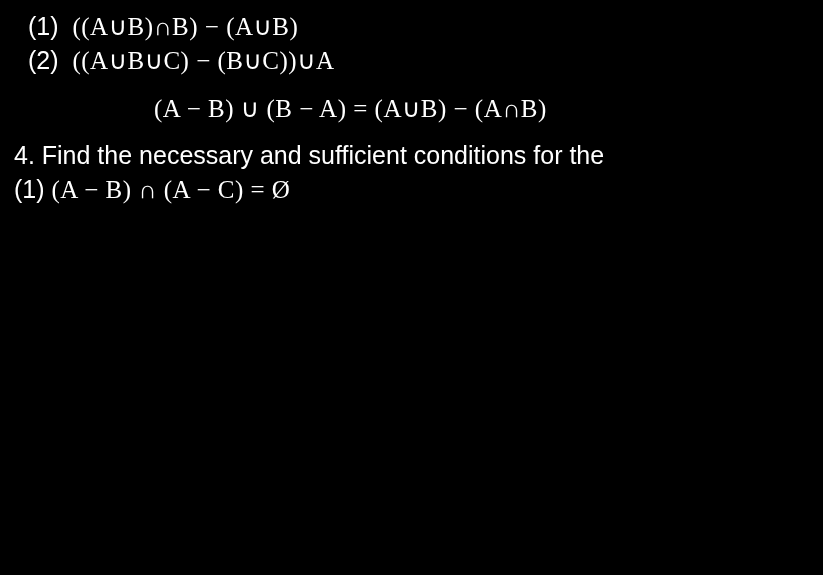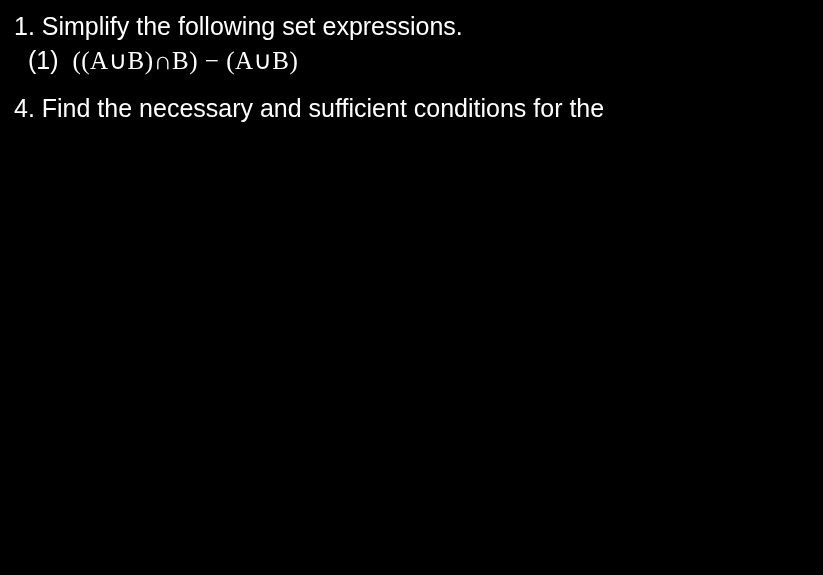--- a/index.html
+++ b/index.html
@@ -35,30 +35,39 @@
     text-align: justify;
   }
   .tight { margin-bottom: 10px; }
 </style>
 </head>
 <body>
 
 <div class="page">
 
   <div class="q">
-    <div>1. Simplify the following set expressions.</div>
     <div class="sub">
       <span>(1)</span>&nbsp;
       <span class="math">((A∪B)∩B) −  (A∪B)</span>
     </div>
+    <div class="sub">
+      <span>(2)</span>&nbsp;
+      <span class="math">((A∪B∪C) − (B∪C))∪A</span>
+    </div>
   </div>
 
   <div class="q">
+    <div class="center">
+      <span class="math">(A  −  B) ∪ (B  −  A) =  (A∪B) −  (A∩B)</span>
+    </div>
   </div>
 
   <div class="q">
   </div>
 
   <div class="q tight">
     <div class="justify">4. Find the necessary and sufficient conditions for the</div>
+    <div>
+      <span>(1)</span>&nbsp;<span class="math">(A  −  B) ∩ (A  −  C) =  Ø</span>
+    </div>
   </div>
 
 </div>
 
 </body></html>

